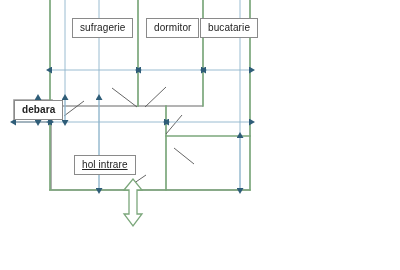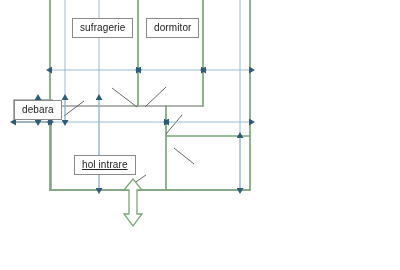--- a/index.html
+++ b/index.html
@@ -96,19 +96,20 @@
 
     <g>
       <path d="M124,190 L133,179 L142,190 L137,190 L137,214 L142,214 L133,226 L124,214 L129,214 L129,190 Z" fill="#ffffff" stroke="#7ba77b" stroke-width="1.3"></path>
     </g>
   </svg>
 
   <div class="room-label" style="left:72px;top:18px;">sufragerie</div>
 
   <div class="room-label" style="left:146px;top:18px;text-align:center;">dormitor</div>
 
+  <div class="room-label" style="left:200px;top:18px;">bucatarie</div>
 
-  <div class="room-label" style="left:14px;top:100px;">debara</div>
+  <div class="room-label" style="left:14px;top:100px;font-weight:bold;">debara</div>
 
   <div class="room-label" style="left:74px;top:155px;text-decoration:underline;">hol intrare</div>
 
 
 </div>
 
 </body></html>

